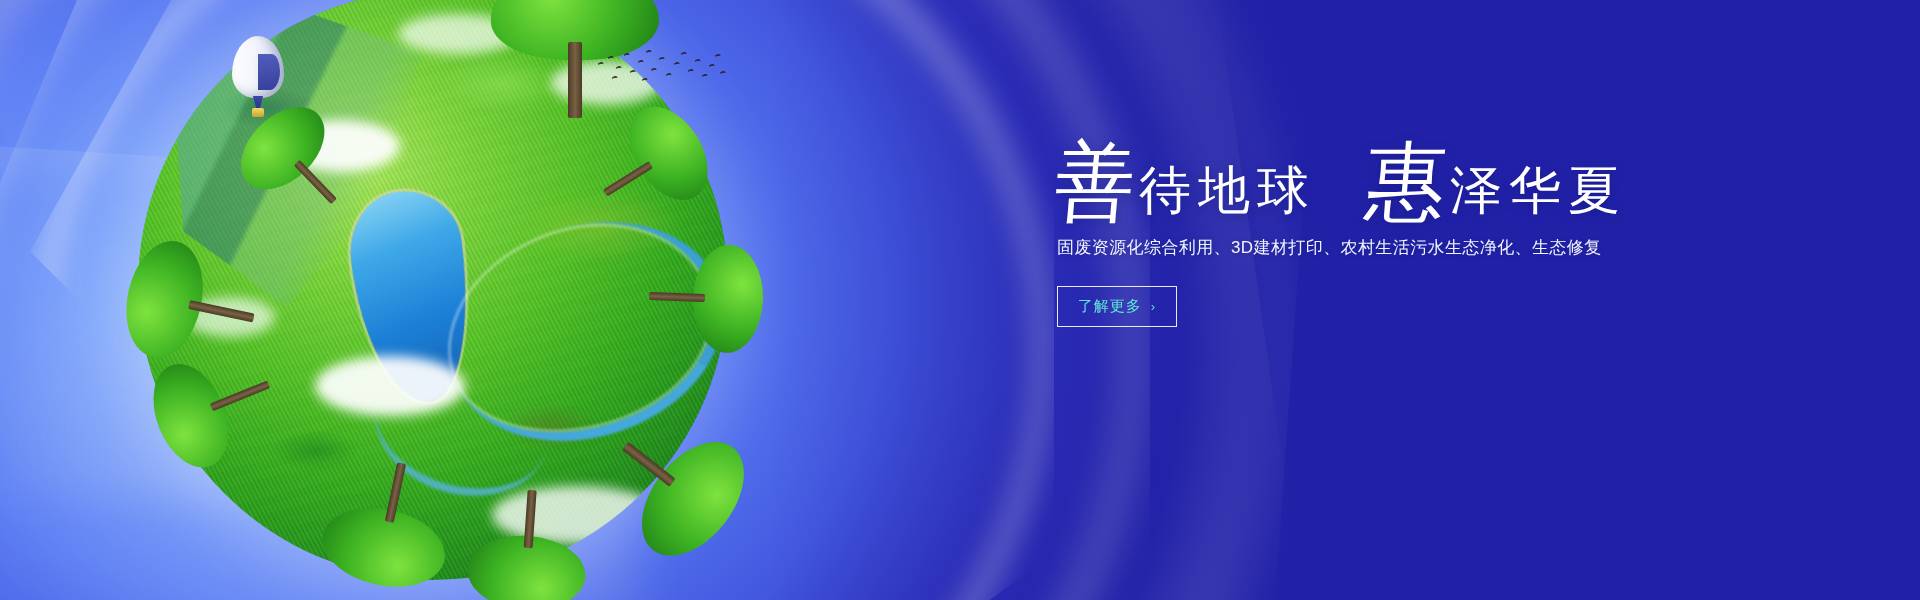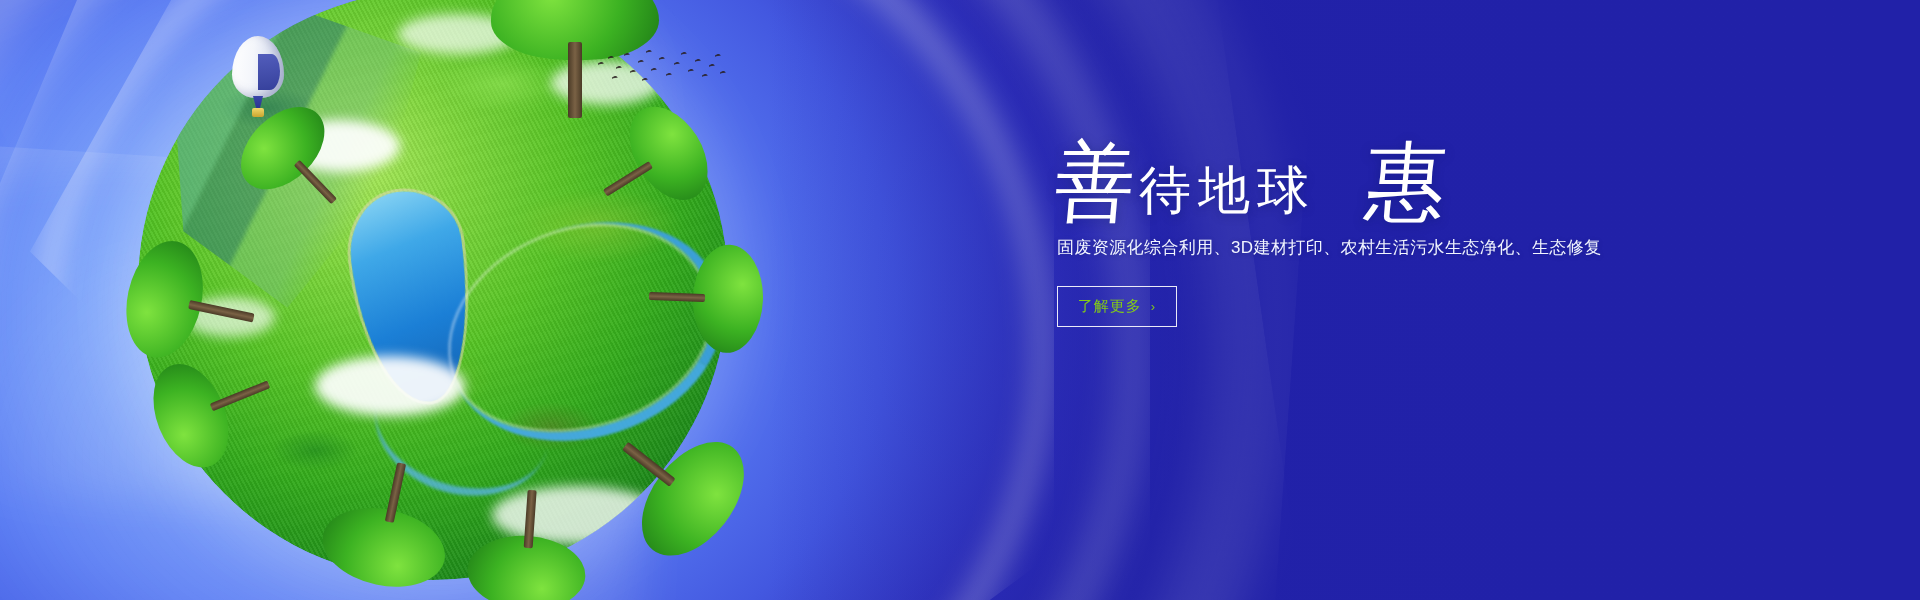--- a/index.html
+++ b/index.html
@@ -207,21 +207,21 @@
     text-shadow:0 1px 6px rgba(0,20,80,.30);
   }
   .desc{
     margin-top:16px;color:#f2f5ff;font-size:17px;line-height:24px;
     letter-spacing:.4px;white-space:nowrap;
     text-shadow:0 1px 5px rgba(0,20,80,.30);
   }
   .cta{
     margin-top:26px;display:inline-flex;align-items:center;justify-content:center;
     width:116px;height:39px;border:1px solid rgba(255,255,255,.9);
-    background:transparent;color:#84cc16;font-size:15px;letter-spacing:1px;
+    background:transparent;color:#5eead4;font-size:15px;letter-spacing:1px;
     cursor:pointer;box-sizing:content-box;padding:0 1px;
   }
   .cta .chev{margin-left:9px;font-size:13px;opacity:.95;}
 </style>
 </head>
 <body>
 
 <div class="banner">
 
   <div class="sky"></div>
@@ -326,20 +326,21 @@
 
   <div class="sky-right-wash"></div>
 
   <div class="content">
 
     <div class="headline">
       <span class="cal-big">善</span>
       <span class="cal-small">待地球</span>
       <span class="hl-gap"></span>
       <span class="cal-big">惠</span>
+      <span class="cal-small">泽华夏</span>
     </div>
 
 
     <div class="desc">固废资源化综合利用、3D建材打印、农村生活污水生态净化、生态修复</div>
 
     <div class="cta">
       <span>了解更多</span>
       <span class="chev">›</span>
     </div>
 

